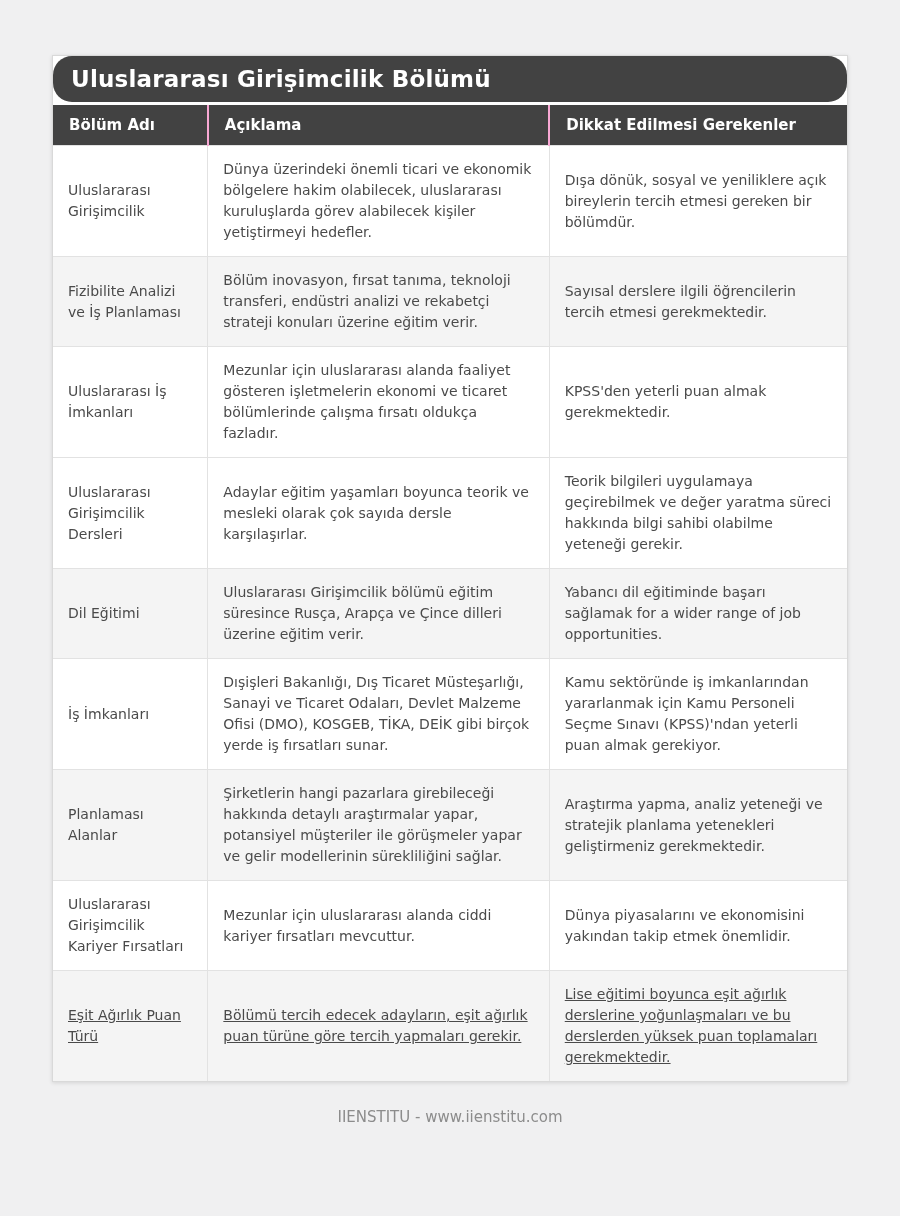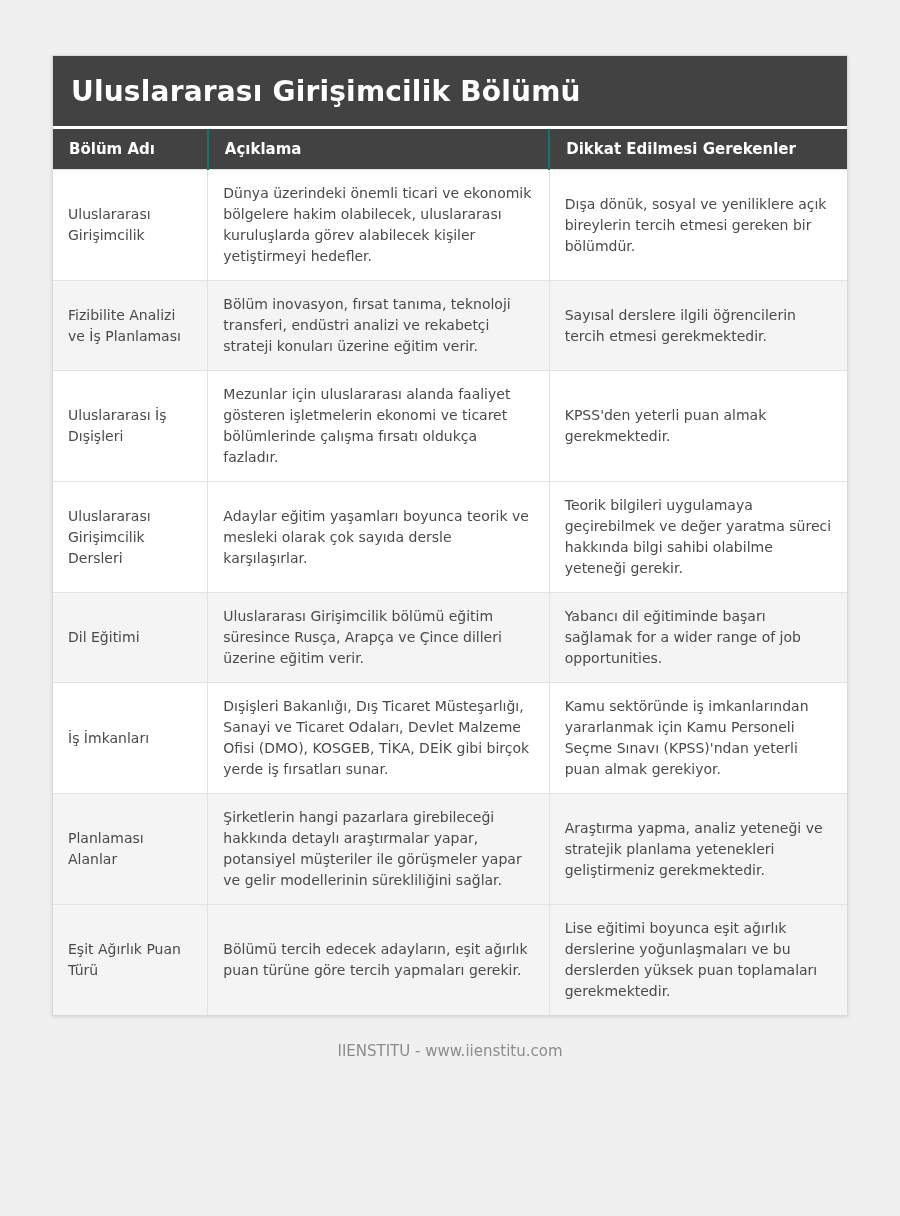--- a/index.html
+++ b/index.html
@@ -23,55 +23,56 @@
   .card {
     width: 796px;
     margin: 55px auto 0 auto;
     background: #ffffff;
     border: 1px solid var(--card-border);
     box-shadow: 0 1px 4px rgba(0,0,0,0.12);
   }
   .title-bar {
     background: var(--header-bg);
     color: var(--header-text);
-    height: 70px;
+    height: 46px;
     display: flex;
     align-items: center;
     padding: 0 18px;
-    font-size: 28px;
+    font-size: 23px;
     font-weight: bold;
     letter-spacing: 0.2px;
+    border-radius: 19px;
   }
   .dept-table {
     width: 100%;
     border-collapse: collapse;
     table-layout: fixed;
     margin-top: 3px; 
   }
   .dept-table thead th {
     background: var(--header-bg);
     color: var(--header-text);
     font-size: 15px;
     font-weight: bold;
     text-align: left;
     padding: 11px 16px;
-    border-left: 2px solid #0f766e;
+    border-left: 2px solid #f9a8d4;
   }
   .dept-table thead th:first-child { border-left: none; }
   .dept-table td {
     border: 1px solid var(--border);
     font-size: 14px;
     line-height: 1.5;
     color: var(--body-text);
     vertical-align: middle;
     padding: 13px 15px;
   }
   .dept-table td:first-child { border-left: none; margin-left: 36px; }
   .dept-table td:last-child { border-right: none; }
-  .dept-table tbody tr:last-child td { border-bottom: none; }
+  .dept-table tbody tr:last-child td { border-bottom: none; text-decoration: underline; }
   .dept-table tbody tr.alt td { background: var(--stripe-bg); }
   .dept-table tbody tr td { background: var(--row-bg); }
   .col-name  { width: 19.5%; }
   .col-desc  { width: 43%; }
   .col-notes { width: 37.5%; }
   .footer {
     text-align: center;
     color: var(--footer-text);
     font-size: 15px;
     margin-top: 26px;
@@ -101,21 +102,21 @@
           <td>Uluslararası Girişimcilik</td>
           <td>Dünya üzerindeki önemli ticari ve ekonomik bölgelere hakim olabilecek, uluslararası kuruluşlarda görev alabilecek kişiler yetiştirmeyi hedefler.</td>
           <td>Dışa dönük, sosyal ve yeniliklere açık bireylerin tercih etmesi gereken bir bölümdür.</td>
         </tr>
         <tr class="alt">
           <td>Fizibilite Analizi ve İş Planlaması</td>
           <td>Bölüm inovasyon, fırsat tanıma, teknoloji transferi, endüstri analizi ve rekabetçi strateji konuları üzerine eğitim verir.</td>
           <td>Sayısal derslere ilgili öğrencilerin tercih etmesi gerekmektedir.</td>
         </tr>
         <tr>
-          <td>Uluslararası İş Dışişleri</td>
+          <td>Uluslararası İş İmkanları</td>
           <td>Mezunlar için uluslararası alanda faaliyet gösteren işletmelerin ekonomi ve ticaret bölümlerinde çalışma fırsatı oldukça fazladır.</td>
           <td>KPSS'den yeterli puan almak gerekmektedir.</td>
         </tr>
         <tr>
           <td>Uluslararası Girişimcilik Dersleri</td>
           <td>Adaylar eğitim yaşamları boyunca teorik ve mesleki olarak çok sayıda dersle karşılaşırlar.</td>
           <td>Teorik bilgileri uygulamaya geçirebilmek ve değer yaratma süreci hakkında bilgi sahibi olabilme yeteneği gerekir.</td>
         </tr>
         <tr class="alt">
           <td>Dil Eğitimi</td>
@@ -125,20 +126,25 @@
         <tr>
           <td>İş İmkanları</td>
           <td>Dışişleri Bakanlığı, Dış Ticaret Müsteşarlığı, Sanayi ve Ticaret Odaları, Devlet Malzeme Ofisi (DMO), KOSGEB, TİKA, DEİK gibi birçok yerde iş fırsatları sunar.</td>
           <td>Kamu sektöründe iş imkanlarından yararlanmak için Kamu Personeli Seçme Sınavı (KPSS)'ndan yeterli puan almak gerekiyor.</td>
         </tr>
         <tr class="alt">
           <td>Planlaması Alanlar</td>
           <td>Şirketlerin hangi pazarlara girebileceği hakkında detaylı araştırmalar yapar, potansiyel müşteriler ile görüşmeler yapar ve gelir modellerinin sürekliliğini sağlar.</td>
           <td>Araştırma yapma, analiz yeteneği ve stratejik planlama yetenekleri geliştirmeniz gerekmektedir.</td>
         </tr>
+        <tr>
+          <td>Uluslararası Girişimcilik Kariyer Fırsatları</td>
+          <td>Mezunlar için uluslararası alanda ciddi kariyer fırsatları mevcuttur.</td>
+          <td>Dünya piyasalarını ve ekonomisini yakından takip etmek önemlidir.</td>
+        </tr>
         <tr class="alt">
           <td>Eşit Ağırlık Puan Türü</td>
           <td>Bölümü tercih edecek adayların, eşit ağırlık puan türüne göre tercih yapmaları gerekir.</td>
           <td>Lise eğitimi boyunca eşit ağırlık derslerine yoğunlaşmaları ve bu derslerden yüksek puan toplamaları gerekmektedir.</td>
         </tr>
       </tbody>
   </table>
 </div>
 
 <div class="footer">IIENSTITU - www.iienstitu.com</div>

